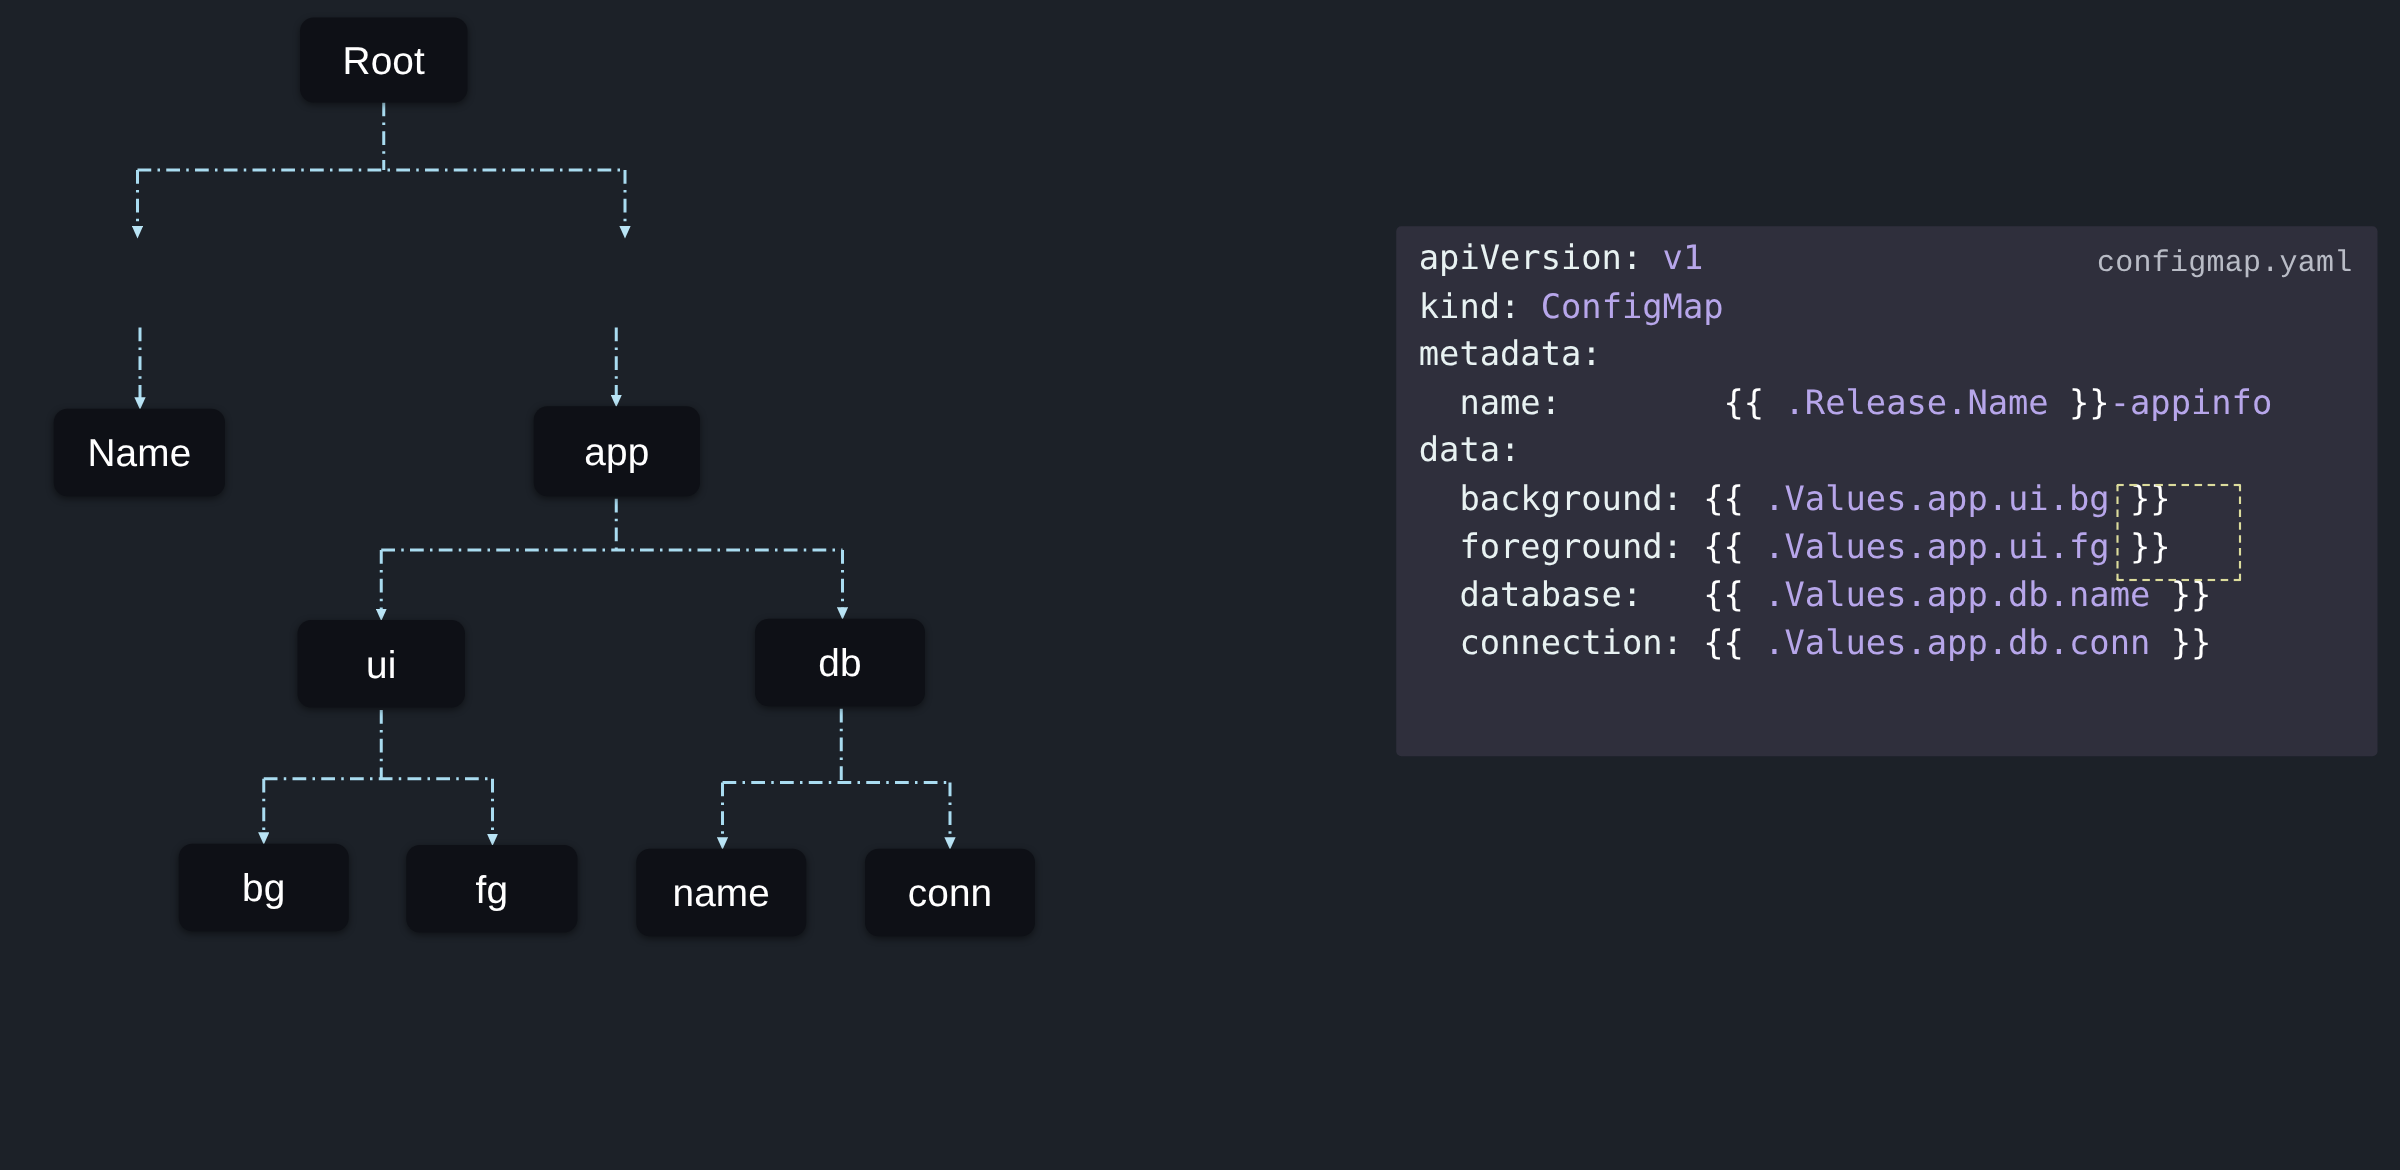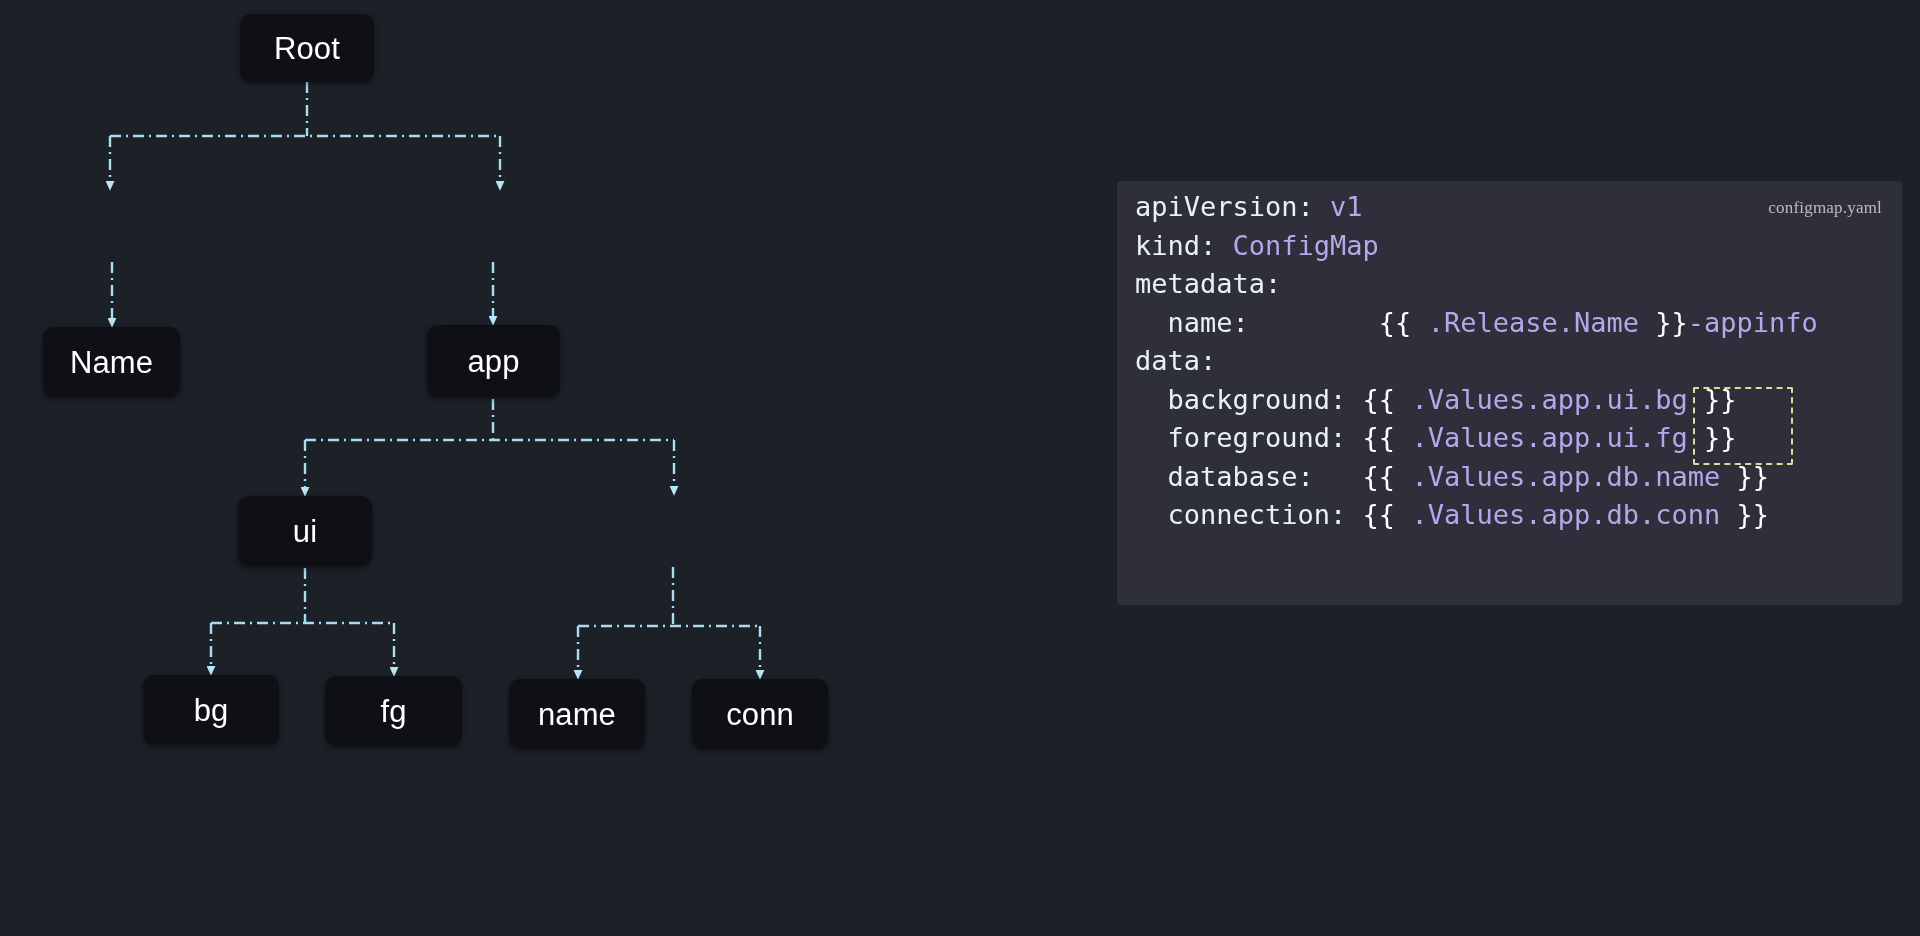--- a/index.html
+++ b/index.html
@@ -63,22 +63,22 @@
     height: 424px;
     background: #2f2f3c;
     border-radius: 4px;
     box-sizing: border-box;
     overflow: hidden;
   }
   #code-filename {
     position: absolute;
     right: 20px;
     top: 17px;
-    font-family: Liberation Serif, serif;
-    font-size: 17px;
+    font-family: Liberation Mono, monospace;
+    font-size: 24px;
     color: #b9bcc6;
     letter-spacing: 0.2px;
   }
   #code-body {
     position: absolute;
     left: 18px;
     top: 7px;
     font-family: "DejaVu Sans Mono", monospace;
     font-size: 27px;
     line-height: 38.5px;
@@ -156,20 +156,23 @@
     </div>
 
     <div class="tree-node" style="left:427px;top:325px;width:133px;height:72px;">
       <span>app</span>
     </div>
 
     <div class="tree-node" style="left:238px;top:496px;width:134px;height:70px;">
       <span>ui</span>
     </div>
 
+    <div class="tree-node" style="left:604px;top:495px;width:136px;height:70px;">
+      <span>db</span>
+    </div>
 
     <div class="tree-node" style="left:143px;top:675px;width:136px;height:70px;">
       <span>bg</span>
     </div>
 
     <div class="tree-node" style="left:325px;top:676px;width:137px;height:70px;">
       <span>fg</span>
     </div>
 
     <div class="tree-node" style="left:509px;top:679px;width:136px;height:70px;">

